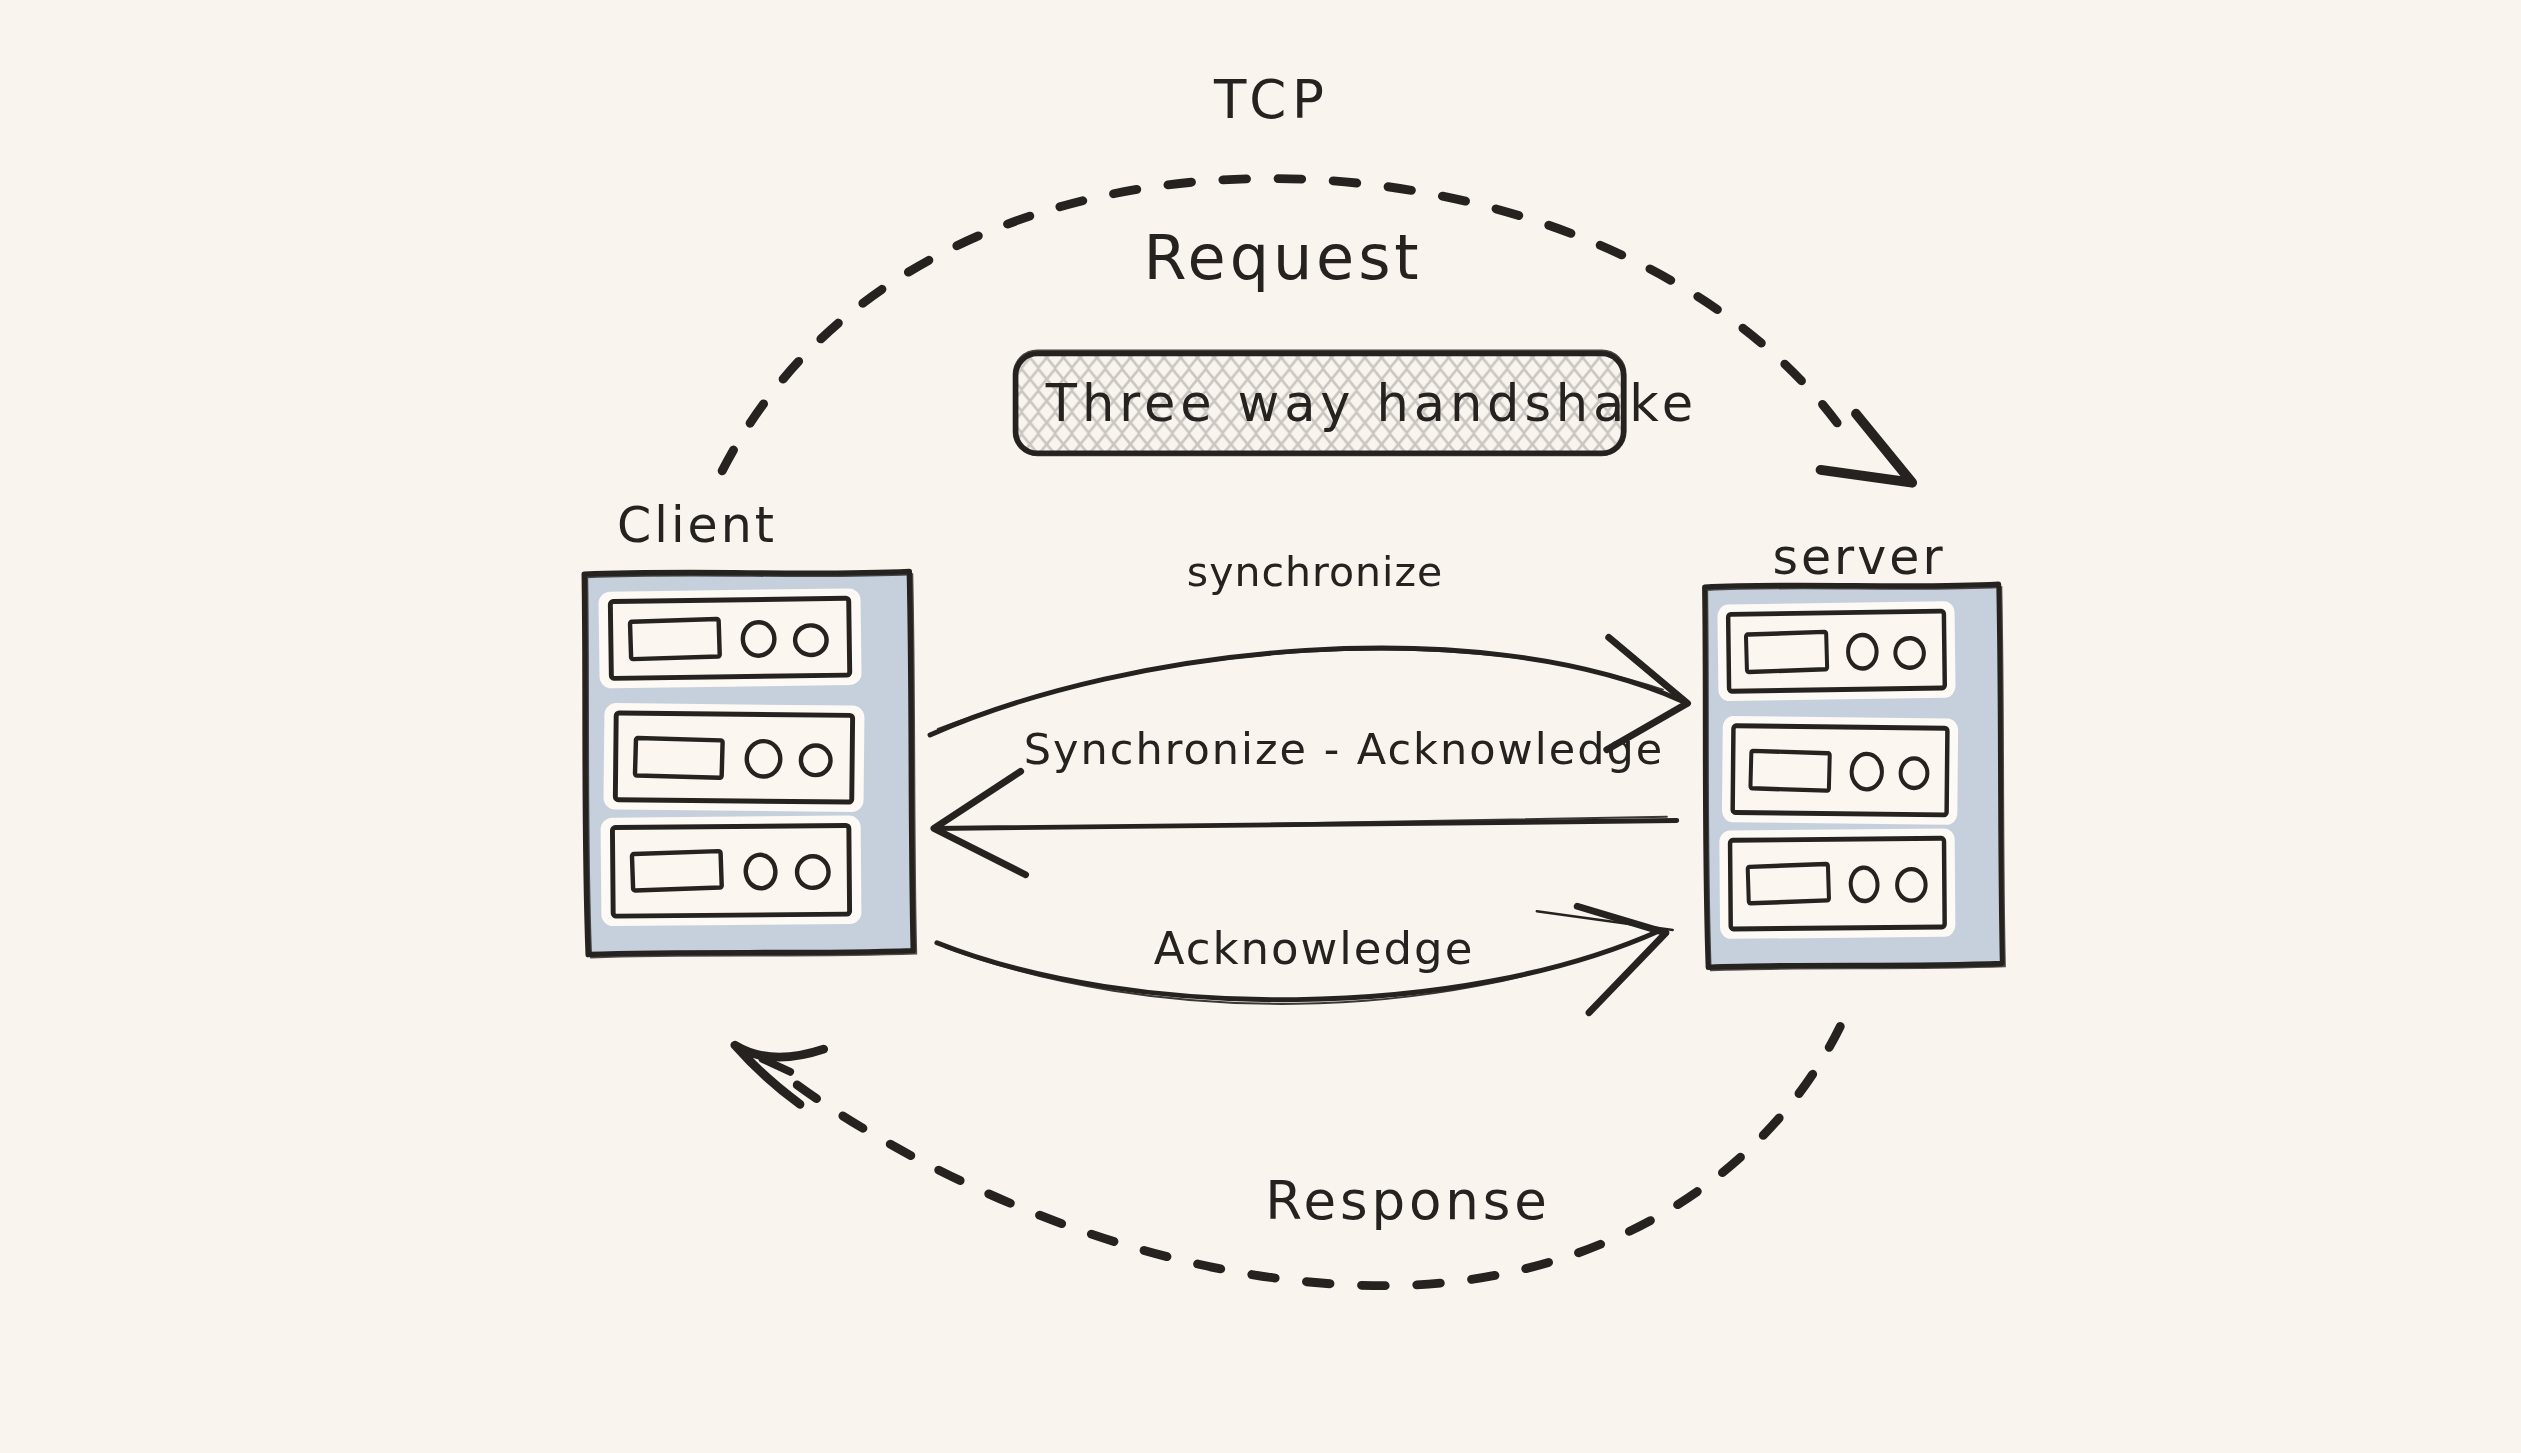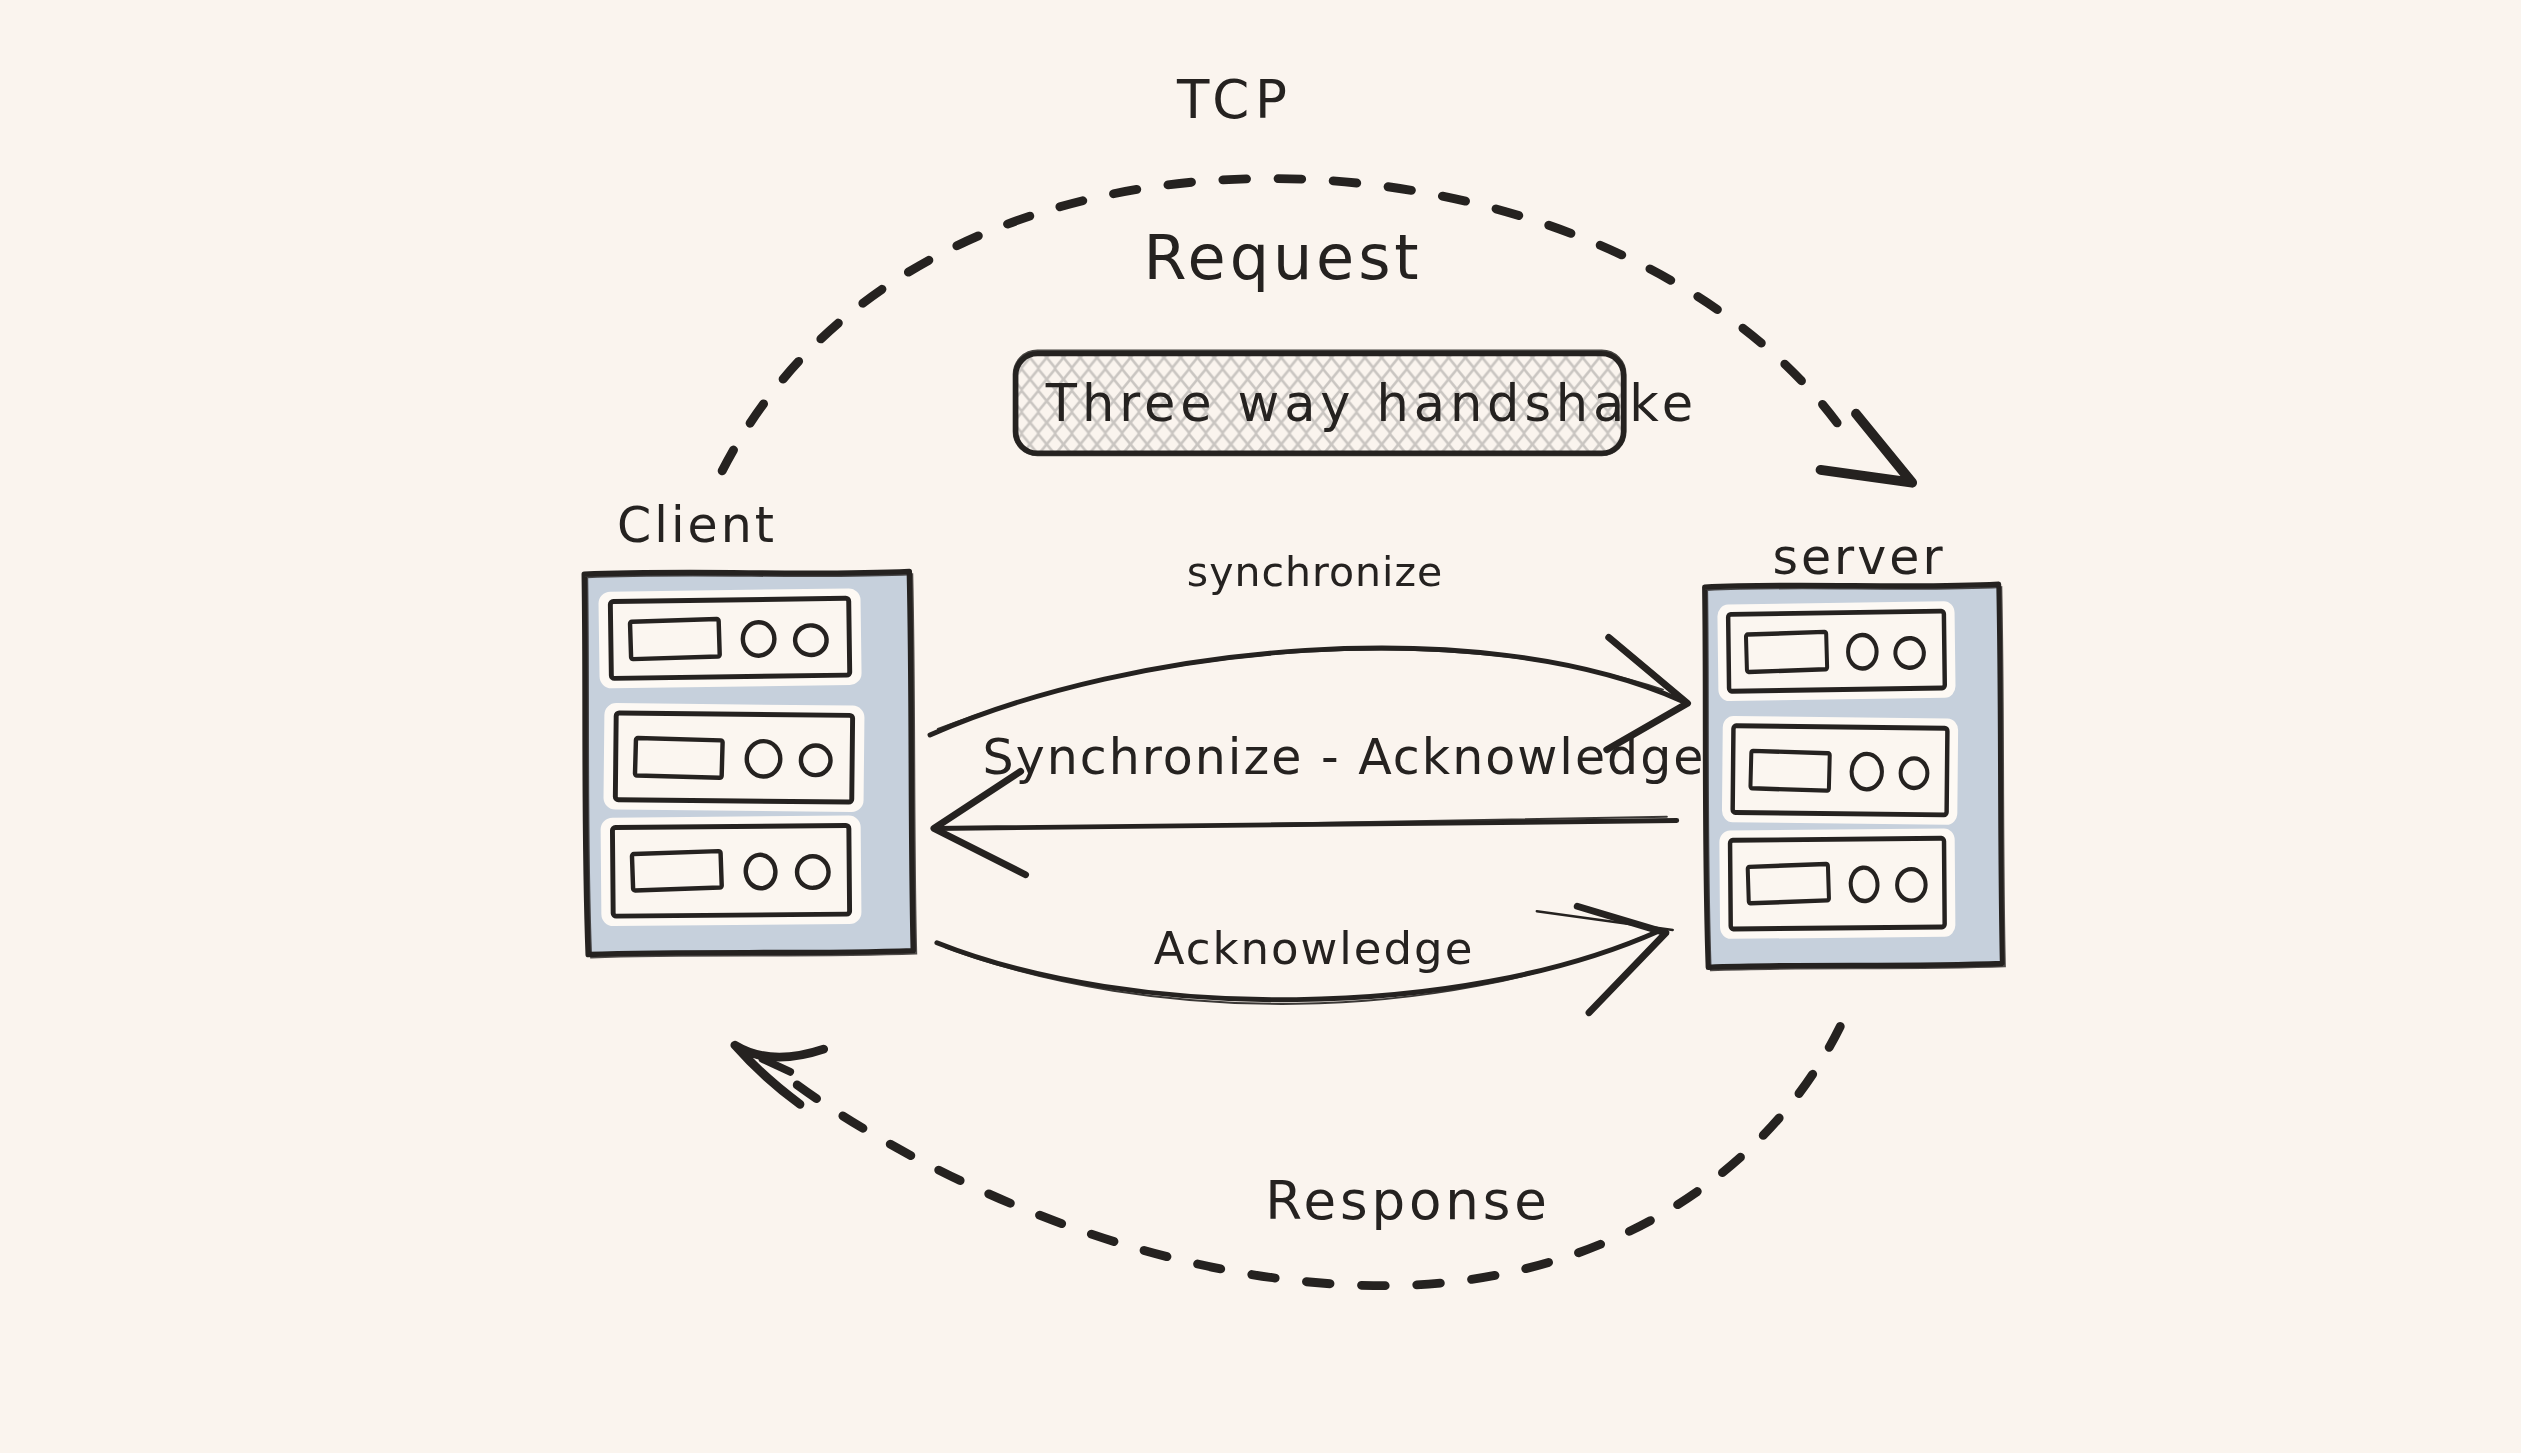--- a/index.html
+++ b/index.html
@@ -17,21 +17,21 @@
   .label{
     position:absolute;transform:translate(-50%,-50%);
     white-space:nowrap;color:var(--ink);line-height:1;
     user-select:none;
   }
   .f-tcp{font-size:53px;letter-spacing:5.9px;}
   .f-request{font-size:62px;letter-spacing:3.9px;}
   .f-handshake{font-size:51px;letter-spacing:4.9px;margin-left:48px;}
   .f-node{font-size:49px;letter-spacing:3px;}
   .f-msg1{font-size:41px;letter-spacing:1px;}
-  .f-msg2{font-size:49px;letter-spacing:2px;margin-top:8px;}
+  .f-msg2{font-size:43px;letter-spacing:2px;}
   .f-msg3{font-size:45px;letter-spacing:2px;}
   .f-response{font-size:53px;letter-spacing:3.9px;}
 
   .ink-stroke{stroke:var(--ink);fill:none;stroke-linecap:round;stroke-linejoin:round;}
   .dashed{stroke-width:9;stroke-dasharray:24 32;}
   .solid-main{stroke-width:5;}
   .solid-echo{stroke-width:2;opacity:.9;}
   .chevron{stroke-width:7;}
   .rack-outer{fill:var(--rack-fill);stroke:var(--ink);stroke-width:5.5;stroke-linejoin:round;}
   .rack-outer-echo{fill:none;stroke:var(--ink);stroke-width:2;opacity:.8;}
@@ -121,21 +121,21 @@
 
     <g transform="translate(585,575)">
       <use href="#rack-def"></use>
     </g>
 
     <g transform="translate(1723,588) scale(0.905,1)">
       <use href="#rack-def"></use>
     </g>
   </svg>
 
-  <div class="label f-tcp" style="left:1235px;top:99px;">TCP</div>
+  <div class="label f-tcp" style="left:1272px;top:99px;">TCP</div>
 
   <div class="label f-request" style="left:1283px;top:258px;">Request</div>
 
   <div class="label f-handshake" style="left:1324px;top:403px;">Three way handshake</div>
 
   <div class="label f-node" style="left:687px;top:525px;margin-left:10px;">Client</div>
 
   <div class="label f-node" style="left:1859px;top:557px;">server</div>
 
   <div class="label f-msg1" style="left:1315px;top:572px;">synchronize</div>

